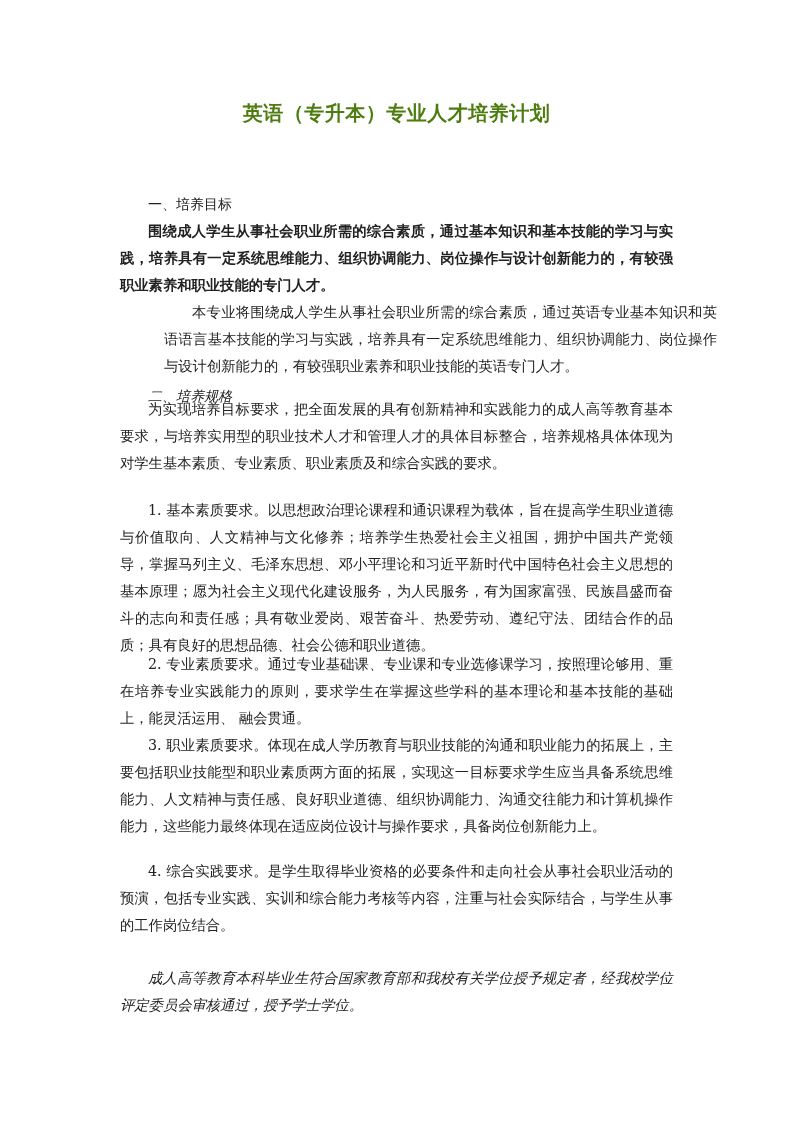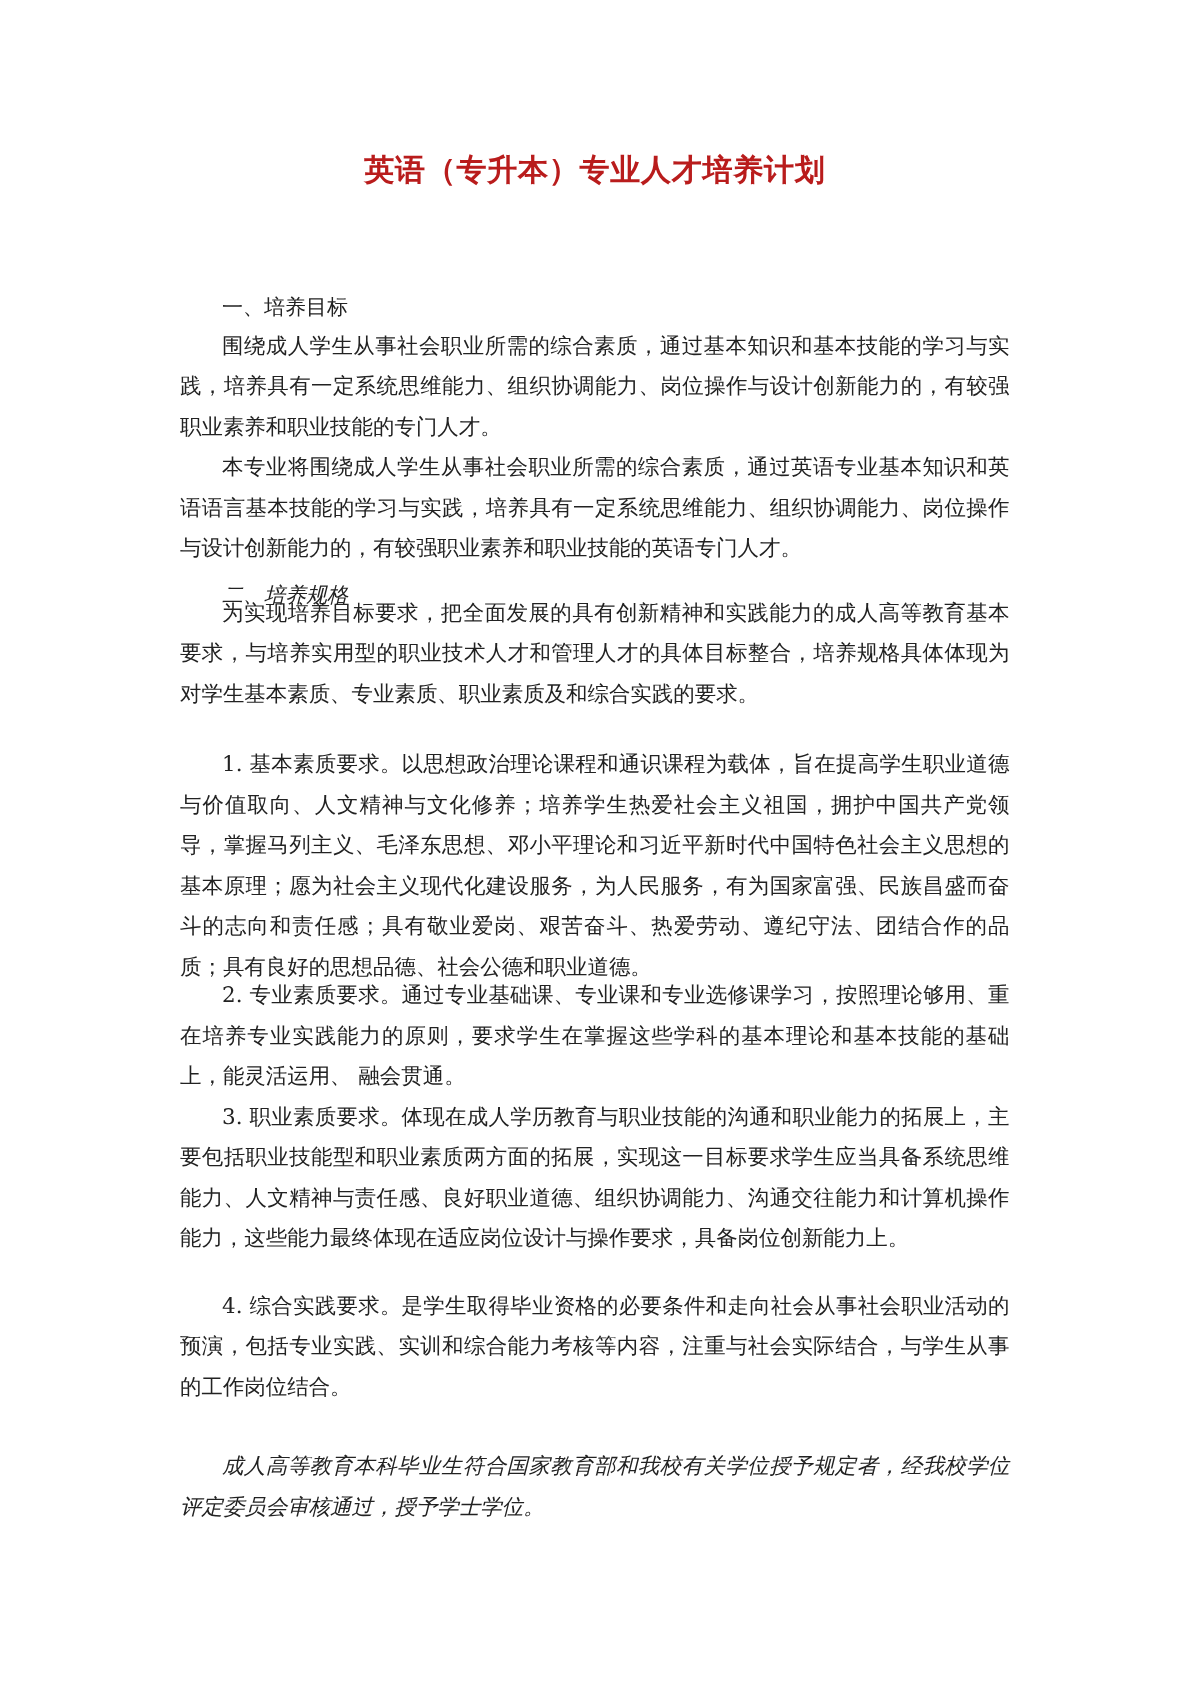--- a/index.html
+++ b/index.html
@@ -1,34 +1,34 @@
 <!DOCTYPE html>
 <html><head>
 <meta charset="utf-8">
 <style>
   html, body { margin: 0; padding: 0; background: #ffffff; }
   body { width: 793px; height: 1122px; position: relative; overflow: hidden;
          font-family: "DejaVu Serif", "Liberation Serif", serif; color: #1a1a1a; }
   .page { position: absolute; left: 120px; top: 0; width: 553px; }
   .title { position: absolute; left: 0; width: 553px; top: 100px; text-align: center;
-           font-size: 20px; font-weight: bold; letter-spacing: 0.5px; color: #b91c1c; }
+           font-size: 20px; font-weight: bold; letter-spacing: 0.5px; color: #4d7c0f; }
   .heading { position: absolute; left: 28px; font-family: "DejaVu Sans", "Liberation Sans", sans-serif;
              font-size: 14px; color: #222; }
   .para { position: absolute; left: 0; width: 553px; font-size: 14.3px; line-height: 27px;
           text-indent: 28px; text-align: justify; color: #222; }
 </style>
 </head>
 <body>
 
 <div class="page">
   <div class="title">英语（专升本）专业人才培养计划</div>
 
   <div class="heading" style="top:196px;">一、培养目标</div>
-  <div class="para" style="top:218px;">围绕成人学生从事社会职业所需的综合素质，通过基本知识和基本技能的学习与实践，培养具有一定系统思维能力、组织协调能力、岗位操作与设计创新能力的，有较强职业素养和职业技能的专门人才。</div>
-  <div class="para" style="top:299px;">本专业将围绕成人学生从事社会职业所需的综合素质，通过英语专业基本知识和英语语言基本技能的学习与实践，培养具有一定系统思维能力、组织协调能力、岗位操作与设计创新能力的，有较强职业素养和职业技能的英语专门人才。</div>
+  <div class="para" style="top:218px;font-weight:bold;">围绕成人学生从事社会职业所需的综合素质，通过基本知识和基本技能的学习与实践，培养具有一定系统思维能力、组织协调能力、岗位操作与设计创新能力的，有较强职业素养和职业技能的专门人才。</div>
+  <div class="para" style="top:299px;margin-left:44px;">本专业将围绕成人学生从事社会职业所需的综合素质，通过英语专业基本知识和英语语言基本技能的学习与实践，培养具有一定系统思维能力、组织协调能力、岗位操作与设计创新能力的，有较强职业素养和职业技能的英语专门人才。</div>
 
   <div class="heading" style="top:388px;font-style:italic;">二、培养规格</div>
   <div class="para" style="top:396px;">为实现培养目标要求，把全面发展的具有创新精神和实践能力的成人高等教育基本要求，与培养实用型的职业技术人才和管理人才的具体目标整合，培养规格具体体现为对学生基本素质、专业素质、职业素质及和综合实践的要求。</div>
   <div class="para" style="top:497px;">1. 基本素质要求。以思想政治理论课程和通识课程为载体，旨在提高学生职业道德与价值取向、人文精神与文化修养；培养学生热爱社会主义祖国，拥护中国共产党领导，掌握马列主义、毛泽东思想、邓小平理论和习近平新时代中国特色社会主义思想的基本原理；愿为社会主义现代化建设服务，为人民服务，有为国家富强、民族昌盛而奋斗的志向和责任感；具有敬业爱岗、艰苦奋斗、热爱劳动、遵纪守法、团结合作的品质；具有良好的思想品德、社会公德和职业道德。</div>
   <div class="para" style="top:651px;">2. 专业素质要求。通过专业基础课、专业课和专业选修课学习，按照理论够用、重在培养专业实践能力的原则，要求学生在掌握这些学科的基本理论和基本技能的基础上，能灵活运用、 融会贯通。</div>
   <div class="para" style="top:732px;">3. 职业素质要求。体现在成人学历教育与职业技能的沟通和职业能力的拓展上，主要包括职业技能型和职业素质两方面的拓展，实现这一目标要求学生应当具备系统思维能力、人文精神与责任感、良好职业道德、组织协调能力、沟通交往能力和计算机操作能力，这些能力最终体现在适应岗位设计与操作要求，具备岗位创新能力上。</div>
   <div class="para" style="top:858px;">4. 综合实践要求。是学生取得毕业资格的必要条件和走向社会从事社会职业活动的预演，包括专业实践、实训和综合能力考核等内容，注重与社会实际结合，与学生从事的工作岗位结合。</div>
 
   <div class="para" style="top:965px;font-style:italic;">成人高等教育本科毕业生符合国家教育部和我校有关学位授予规定者，经我校学位评定委员会审核通过，授予学士学位。</div>
 </div>

